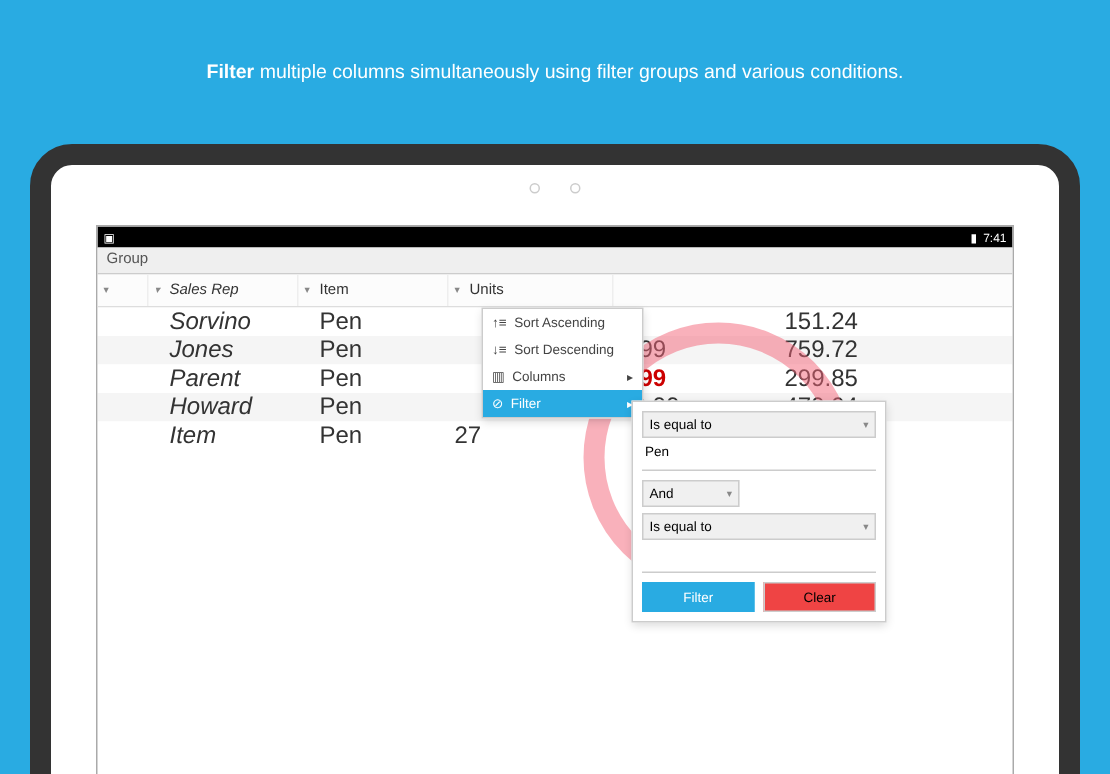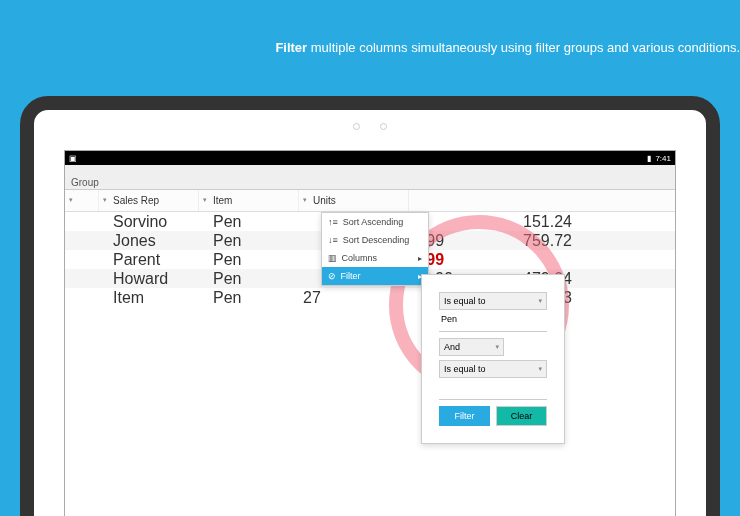--- a/index.html
+++ b/index.html
@@ -1,61 +1,61 @@
 <!DOCTYPE html>
 <html><head>
 <meta charset="utf-8">
 <style>
 * { box-sizing: border-box; margin: 0; padding: 0; font-family: Arial, Helvetica, sans-serif; }
 html, body { width: 740px; height: 516px; overflow: hidden; }
 body { background: #29abe2; position: relative; }
 
-.headline { color: #fff; text-align: right; font-size: 13px; padding: 40px 0 20px; }
+.headline { color: #fff; text-align: center; font-size: 13px; padding: 40px 0 20px; }
 .headline b { font-weight: bold; }
 
 .tablet {
   position: absolute; left: 50%; transform: translateX(-50%); top: 96px;
   width: 700px; height: 500px; background: #fff;
   border: 14px solid #333; border-radius: 28px;
 }
 .sensors { text-align: center; padding: 6px 0 0; }
 .sensors span { display: inline-block; width: 7px; height: 7px; border: 1px solid #ccc; border-radius: 50%; margin: 0 10px; }
 
 .screen { position: absolute; top: 40px; left: 30px; right: 30px; bottom: 0; background: #fff; border: 1px solid #aaa; overflow: hidden; }
 
 .statusbar { height: 14px; background: #000; display: flex; justify-content: space-between; align-items: center; padding: 0 4px; color: #fff; font-size: 8px; }
 .statusbar .icon { font-size: 8px; }
 
-.groupbar { height: 18px; background: #efefef; border-bottom: 1px solid #ccc; font-size: 10px; color: #555; padding: 12px 6px; }
+.groupbar { height: 18px; background: #efefef; border-bottom: 1px solid #ccc; font-size: 10px; color: #555; padding: 2px 6px; }
 
 .thead { display: flex; height: 22px; background: #fcfcfc; border-bottom: 1px solid #ddd; font-size: 10px; color: #333; }
 .th { display: flex; align-items: center; padding-left: 14px; position: relative; border-right: 1px solid #eee; }
 .th .chev { position: absolute; left: 4px; top: 6px; font-size: 7px; color: #888; }
-.c0 { width: 34px; } .c1 { width: 100px; } .c2 { width: 100px; } .c3 { width: 110px; } .c4 { width: 110px; margin-top: 39px; } .c5 { flex: 1; }
+.c0 { width: 34px; } .c1 { width: 100px; font-style: italic; } .c2 { width: 100px; } .c3 { width: 110px; } .c4 { width: 110px; margin-top: 39px; } .c5 { flex: 1; }
 
 .rows { position: relative; }
 .row { display: flex; height: 19px; font-size: 16px; color: #333; align-items: center; }
 .row:nth-child(odd) { background: #fff; }
 .row:nth-child(even) { background: #f5f5f5; }
 .cell { padding-left: 14px; }
 .cell.c3, .cell.c4, .cell.c5 { padding-left: 4px; }
 .boldred { color: #c00; font-weight: bold; }
 
 .context-menu { position: absolute; left: 22px; top: 0; width: 108px; background: #fff; border: 1px solid #ccc; box-shadow: 0 2px 6px rgba(0,0,0,.15); font-size: 9px; z-index: 5; }
 .context-menu .item { display: flex; align-items: center; gap: 5px; padding: 4px 6px; color: #444; cursor: pointer; }
 .context-menu .item.active { background: #29abe2; color: #fff; }
 .context-menu .item .arrow { margin-left: auto; font-size: 8px; }
 
-.filter-panel { position: absolute; left: 122px; top: 62px; width: 144px; background: #fff; border: 1px solid #ccc; padding: 17px; box-shadow: 0 2px 6px rgba(0,0,0,.15); font-size: 9px; z-index: 6; }
+.filter-panel { position: absolute; left: 122px; top: 62px; width: 170px; background: #fff; border: 1px solid #ccc; padding: 6px; box-shadow: 0 2px 6px rgba(0,0,0,.15); font-size: 9px; z-index: 6; }
 .filter-panel select, .filter-panel .sel { width: 100%; height: 18px; background: #f0f0f0; border: 1px solid #ccc; font-size: 9px; padding: 0 4px; display: flex; align-items: center; margin-bottom: 4px; position: relative; }
 .filter-panel .sel .dd { position: absolute; right: 4px; font-size: 7px; color: #888; }
 .filter-panel .inp { width: 100%; height: 18px; border: none; border-bottom: 1px solid #ccc; font-size: 9px; padding: 0 2px; margin-bottom: 6px; background: transparent; }
 .filter-panel .sel.small { width: 65px; }
 .filter-panel .btns { display: flex; gap: 6px; margin-top: 6px; }
-.filter-panel .btn { flex: 1; height: 20px; font-size: 9px; border: 1px solid #ccc; background: #14b8a6; cursor: pointer; }
+.filter-panel .btn { flex: 1; height: 20px; font-size: 9px; border: 1px solid #ccc; background: #ef4444; cursor: pointer; }
 .filter-panel .btn.primary { background: #29abe2; color: #fff; border-color: #29abe2; }
 
 .highlight-circle { position: absolute; left: 324px; top: 64px; width: 180px; height: 180px; border: 14px solid rgba(244,99,120,.5); border-radius: 50%; z-index: 2; pointer-events: none; }
 </style>
 </head>
 <body>
 
 <div class="headline">
   <b>Filter</b><span> multiple columns simultaneously using filter groups and various conditions.</span>
 </div>
@@ -113,20 +113,21 @@
         <div class="cell c3"></div>
         <div class="cell c4 boldred">8.99</div>
         <div class="cell c5">759.72</div>
       </div>
       <div class="row">
         <div class="cell c0"></div>
         <div class="cell c1">Parent</div>
         <div class="cell c2">Pen</div>
         <div class="cell c3"></div>
         <div class="cell c4">19.99</div>
+        <div class="cell c5">299.85</div>
       </div>
       <div class="row">
         <div class="cell c0"></div>
         <div class="cell c1">Howard</div>
         <div class="cell c2">Pen</div>
         <div class="cell c3"></div>
         <div class="cell c4"></div>
         <div class="cell c5">479.04</div>
       </div>
       <div class="row">

